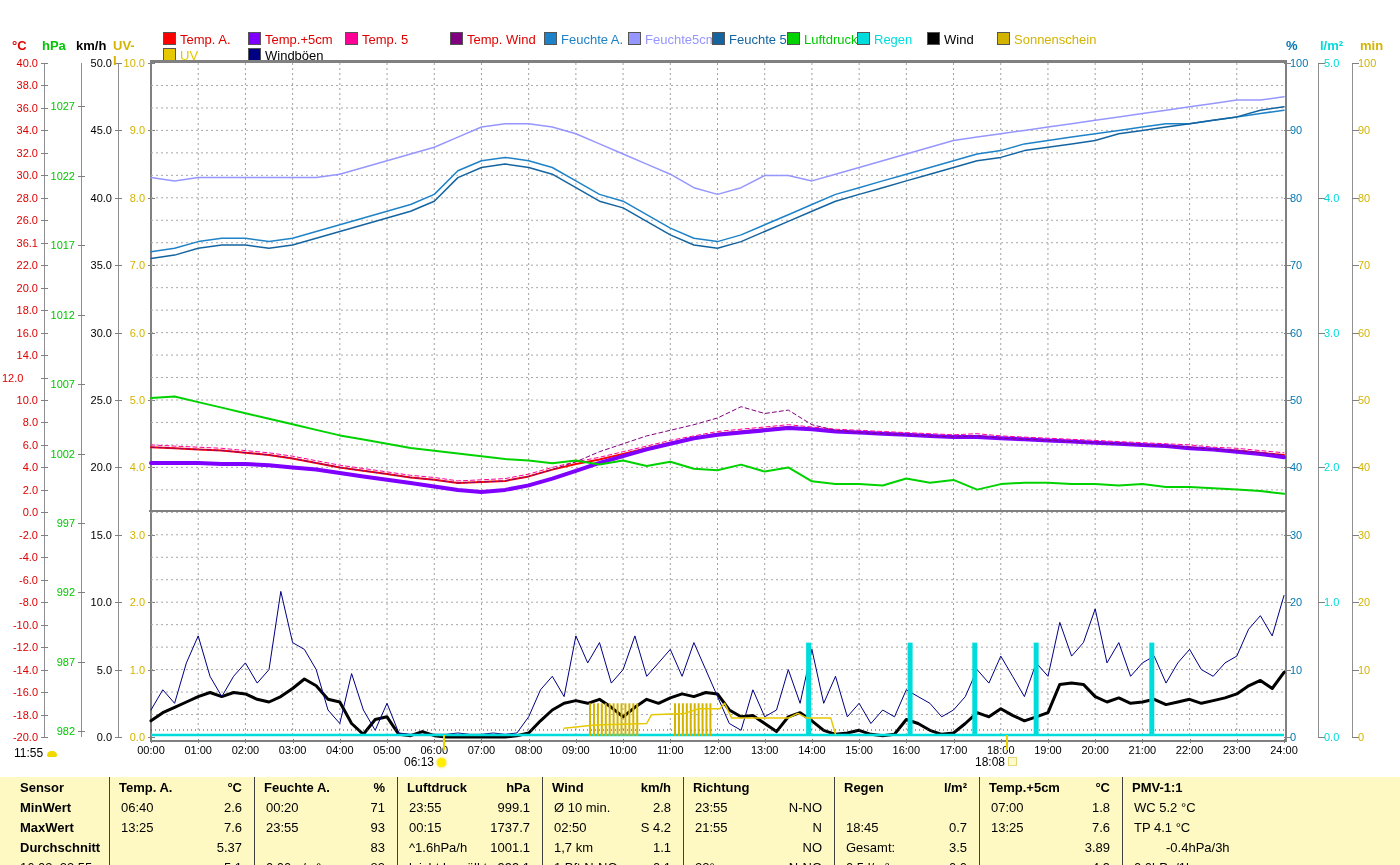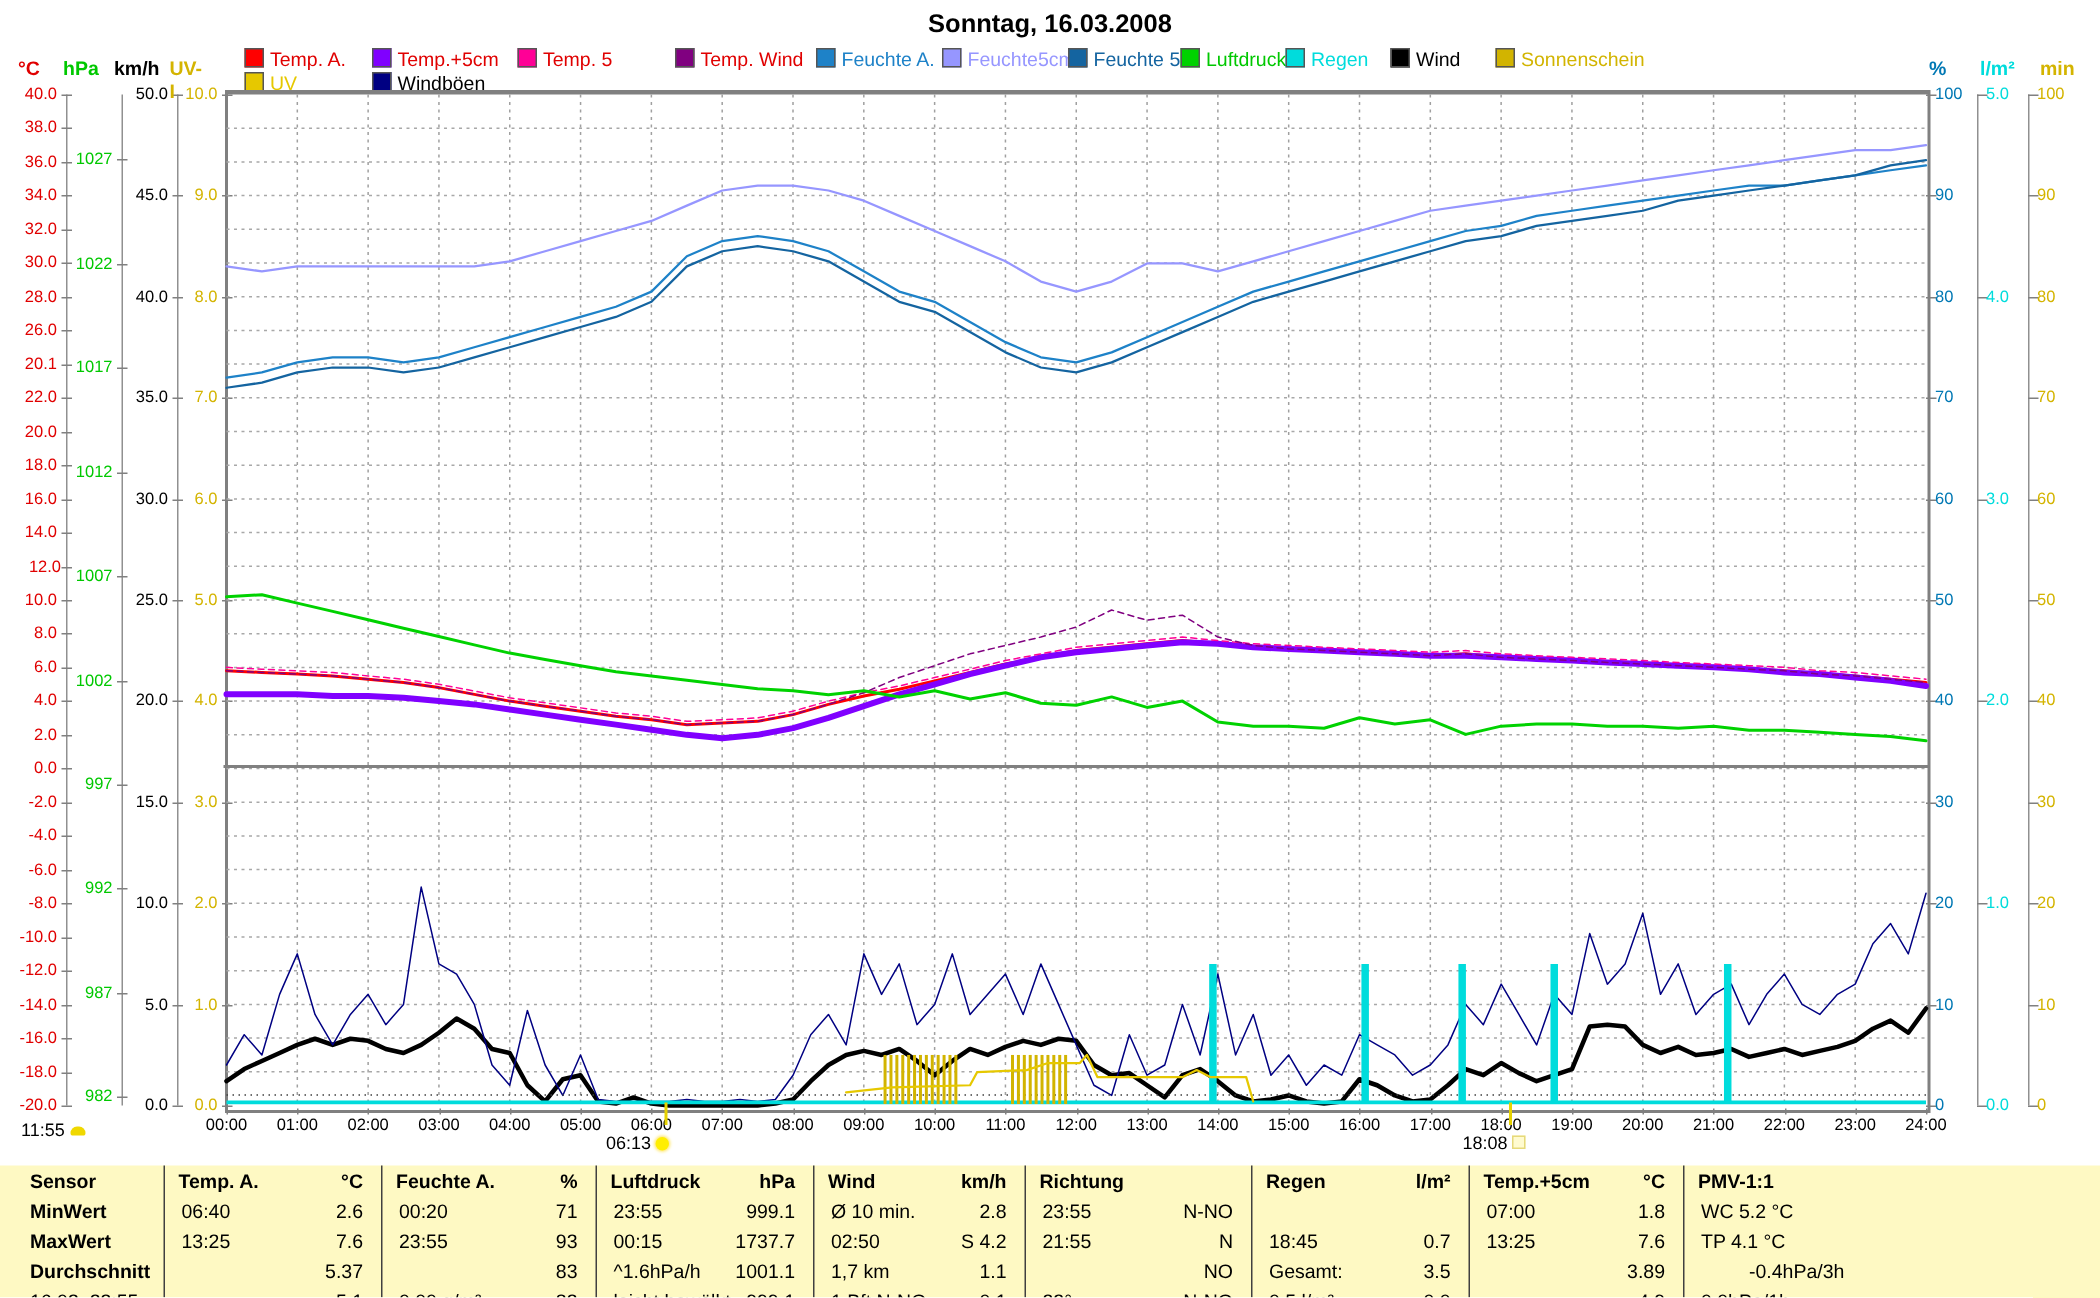--- a/index.html
+++ b/index.html
@@ -25,21 +25,20 @@
   #stats-table{left:0;top:777px;width:1400px;height:92px;background:#fef9c3;}
   .tdiv{position:absolute;top:0;width:1px;height:88px;background:#404040;}
   .tcell{position:absolute;font-size:13px;color:#000;white-space:nowrap;line-height:16px;}
   .thead{font-weight:bold;}
   svg{position:absolute;overflow:visible;}
 </style>
 </head>
 <body>
 <div id="screen">
 
-<div class="abs" id="title">Sonntag, 16.03.2008</div>
 <div class="abs" id="legend">
       <div class="leg-item abs" style="left: 163px; top: 32px; color: rgb(224, 0, 0);"><span class="leg-sw" style="background: rgb(255, 0, 0);"></span><span>Temp. A.</span></div>
       <div class="leg-item abs" style="left: 248px; top: 32px; color: rgb(224, 0, 0);"><span class="leg-sw" style="background: rgb(128, 0, 255);"></span><span>Temp.+5cm</span></div>
       <div class="leg-item abs" style="left: 345px; top: 32px; color: rgb(224, 0, 0);"><span class="leg-sw" style="background: rgb(255, 0, 150);"></span><span>Temp. 5</span></div>
       <div class="leg-item abs" style="left: 450px; top: 32px; color: rgb(224, 0, 0);"><span class="leg-sw" style="background: rgb(128, 0, 128);"></span><span>Temp. Wind</span></div>
       <div class="leg-item abs" style="left: 544px; top: 32px; color: rgb(30, 130, 200);"><span class="leg-sw" style="background: rgb(30, 130, 200);"></span><span>Feuchte A.</span></div>
       <div class="leg-item abs" style="left: 628px; top: 32px; color: rgb(150, 150, 255);"><span class="leg-sw" style="background: rgb(150, 150, 255);"></span><span>Feuchte5cm</span></div>
       <div class="leg-item abs" style="left: 712px; top: 32px; color: rgb(20, 100, 160);"><span class="leg-sw" style="background: rgb(20, 100, 160);"></span><span>Feuchte 5</span></div>
       <div class="leg-item abs" style="left: 787px; top: 32px; color: rgb(0, 200, 0);"><span class="leg-sw" style="background: rgb(0, 210, 0);"></span><span>Luftdruck</span></div>
       <div class="leg-item abs" style="left: 857px; top: 32px; color: rgb(0, 220, 220);"><span class="leg-sw" style="background: rgb(0, 220, 220);"></span><span>Regen</span></div>
@@ -61,33 +60,33 @@
       <div class="tlab" style="left: 2px; top: 125px; width: 36px; text-align: right; color: rgb(224, 0, 0);">34.0</div>
       <div class="tick" style="left: 41px; top: 153px; background: rgb(128, 128, 128);"></div>
       <div class="tlab" style="left: 2px; top: 148px; width: 36px; text-align: right; color: rgb(224, 0, 0);">32.0</div>
       <div class="tick" style="left: 41px; top: 175px; background: rgb(128, 128, 128);"></div>
       <div class="tlab" style="left: 2px; top: 170px; width: 36px; text-align: right; color: rgb(224, 0, 0);">30.0</div>
       <div class="tick" style="left: 41px; top: 198px; background: rgb(128, 128, 128);"></div>
       <div class="tlab" style="left: 2px; top: 193px; width: 36px; text-align: right; color: rgb(224, 0, 0);">28.0</div>
       <div class="tick" style="left: 41px; top: 220px; background: rgb(128, 128, 128);"></div>
       <div class="tlab" style="left: 2px; top: 215px; width: 36px; text-align: right; color: rgb(224, 0, 0);">26.0</div>
       <div class="tick" style="left: 41px; top: 243px; background: rgb(128, 128, 128);"></div>
-      <div class="tlab" style="left: 2px; top: 238px; width: 36px; text-align: right; color: rgb(224, 0, 0);">20.1</div>
+      <div class="tlab" style="left: 2px; top: 238px; width: 36px; text-align: right; color: rgb(224, 0, 0);">36.1</div>
       <div class="tick" style="left: 41px; top: 265px; background: rgb(128, 128, 128);"></div>
       <div class="tlab" style="left: 2px; top: 260px; width: 36px; text-align: right; color: rgb(224, 0, 0);">22.0</div>
       <div class="tick" style="left: 41px; top: 288px; background: rgb(128, 128, 128);"></div>
       <div class="tlab" style="left: 2px; top: 283px; width: 36px; text-align: right; color: rgb(224, 0, 0);">20.0</div>
       <div class="tick" style="left: 41px; top: 310px; background: rgb(128, 128, 128);"></div>
       <div class="tlab" style="left: 2px; top: 305px; width: 36px; text-align: right; color: rgb(224, 0, 0);">18.0</div>
       <div class="tick" style="left: 41px; top: 333px; background: rgb(128, 128, 128);"></div>
       <div class="tlab" style="left: 2px; top: 328px; width: 36px; text-align: right; color: rgb(224, 0, 0);">16.0</div>
       <div class="tick" style="left: 41px; top: 355px; background: rgb(128, 128, 128);"></div>
       <div class="tlab" style="left: 2px; top: 350px; width: 36px; text-align: right; color: rgb(224, 0, 0);">14.0</div>
       <div class="tick" style="left: 41px; top: 378px; background: rgb(128, 128, 128);"></div>
-      <div class="tlab" style="left: 12px; top: 373px; width: 36px; text-align: center; color: rgb(224, 0, 0);">12.0</div>
+      <div class="tlab" style="left: 2px; top: 373px; width: 36px; text-align: left; color: rgb(224, 0, 0);">12.0</div>
       <div class="tick" style="left: 41px; top: 400px; background: rgb(128, 128, 128);"></div>
       <div class="tlab" style="left: 2px; top: 395px; width: 36px; text-align: right; color: rgb(224, 0, 0);">10.0</div>
       <div class="tick" style="left: 41px; top: 422px; background: rgb(128, 128, 128);"></div>
       <div class="tlab" style="left: 2px; top: 417px; width: 36px; text-align: right; color: rgb(224, 0, 0);">8.0</div>
       <div class="tick" style="left: 41px; top: 445px; background: rgb(128, 128, 128);"></div>
       <div class="tlab" style="left: 2px; top: 440px; width: 36px; text-align: right; color: rgb(224, 0, 0);">6.0</div>
       <div class="tick" style="left: 41px; top: 467px; background: rgb(128, 128, 128);"></div>
       <div class="tlab" style="left: 2px; top: 462px; width: 36px; text-align: right; color: rgb(224, 0, 0);">4.0</div>
       <div class="tick" style="left: 41px; top: 490px; background: rgb(128, 128, 128);"></div>
       <div class="tlab" style="left: 2px; top: 485px; width: 36px; text-align: right; color: rgb(224, 0, 0);">2.0</div>

